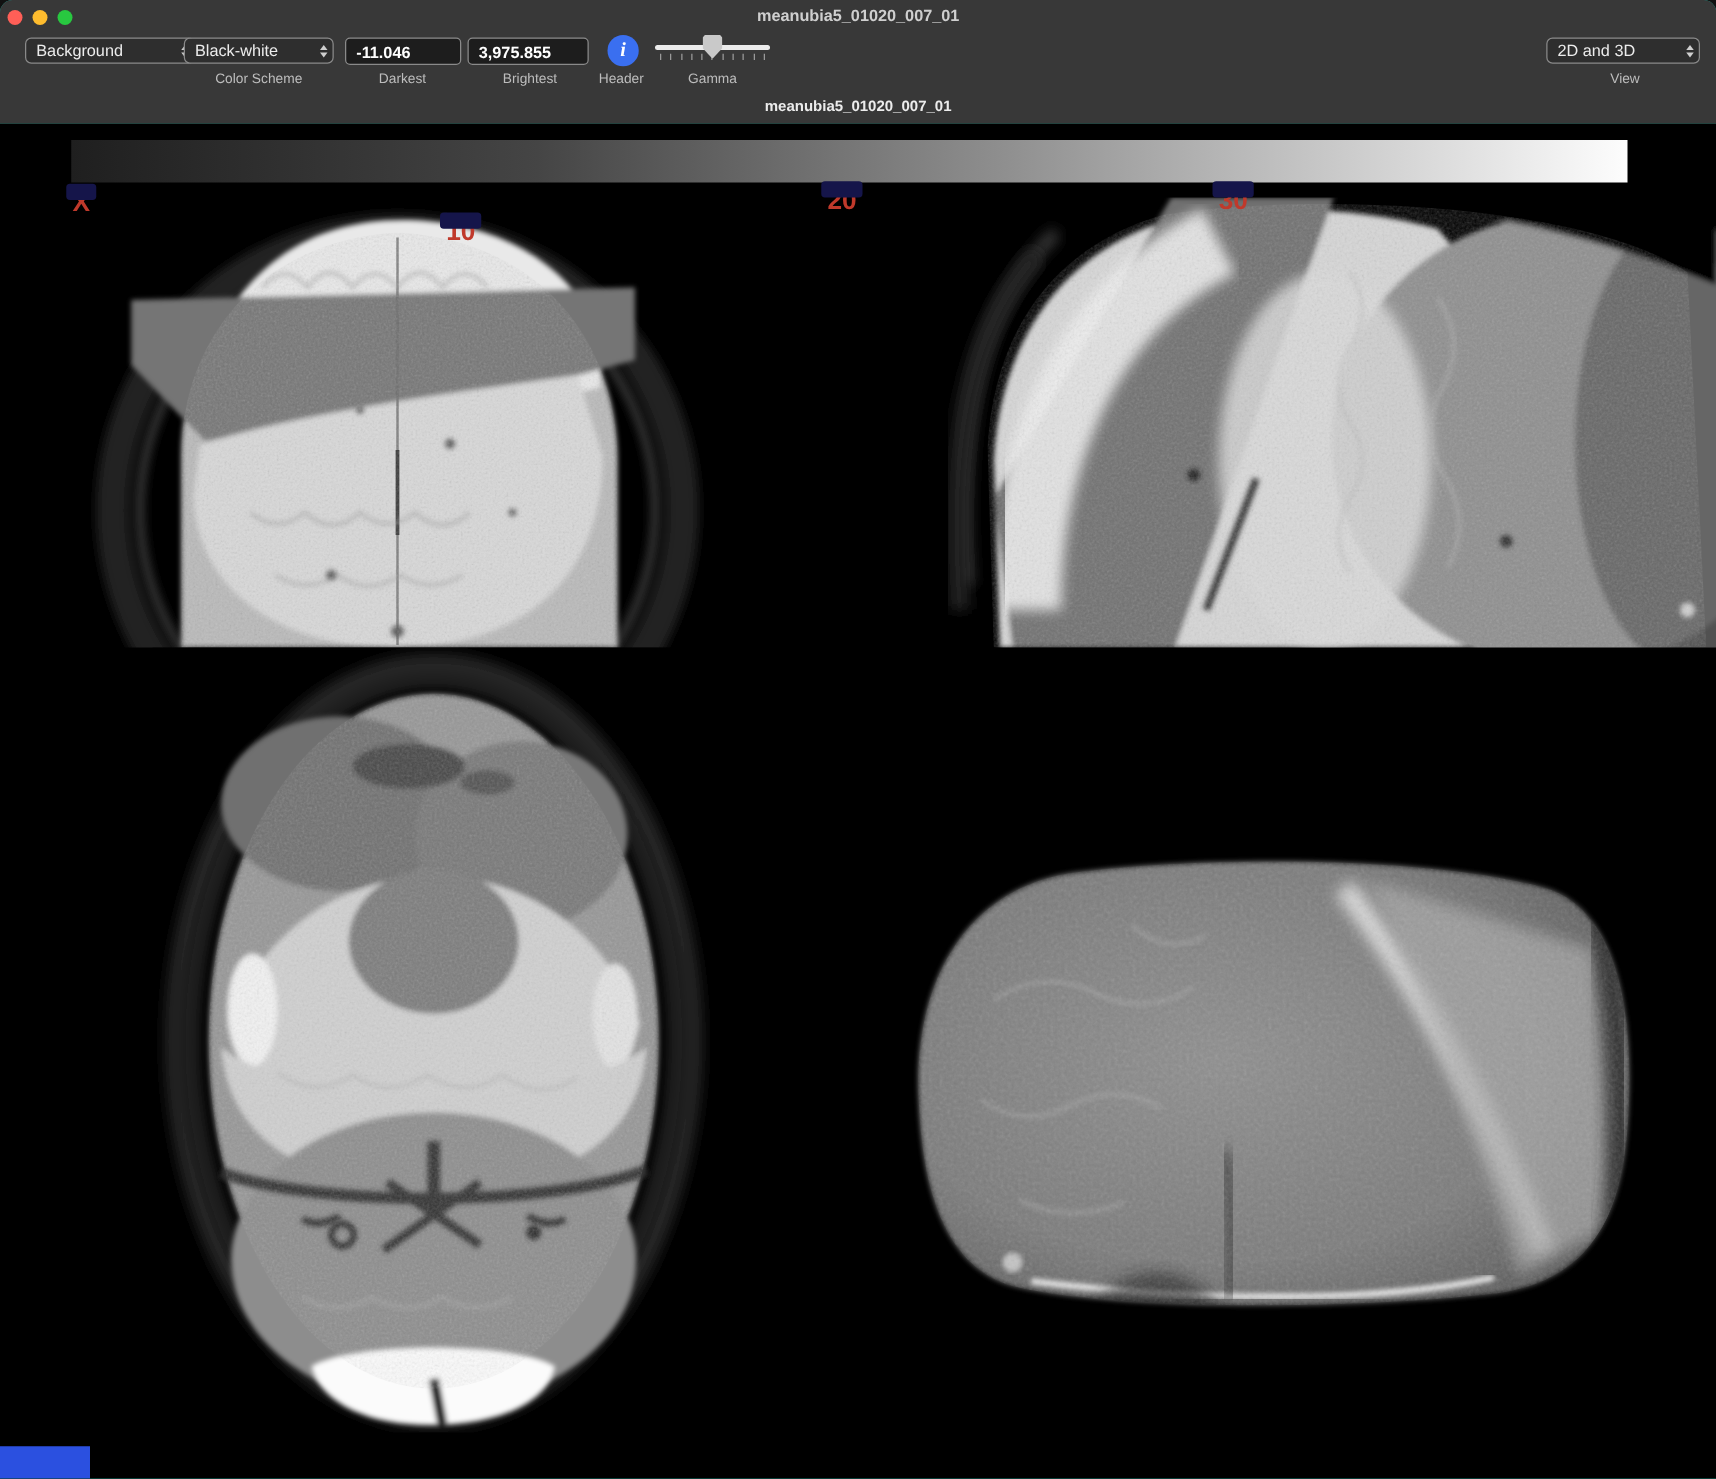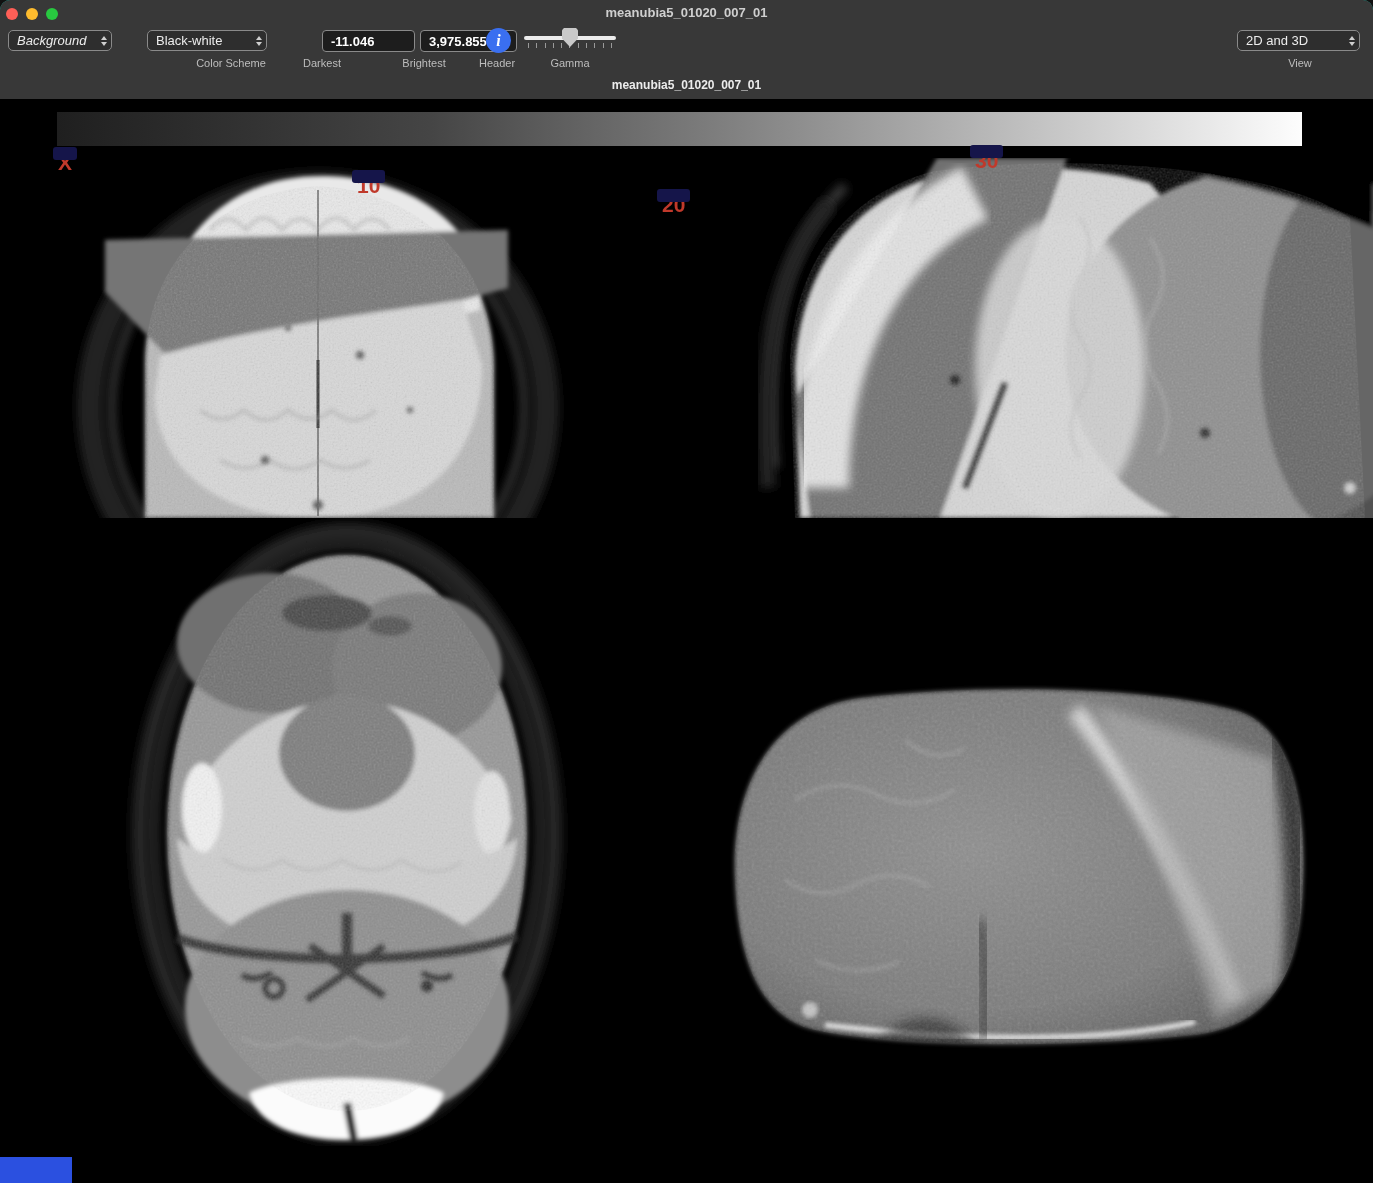--- a/index.html
+++ b/index.html
@@ -19,21 +19,21 @@
 
   .select{position:absolute;top:30px;height:21px;background:#2e2e2e;border:1px solid #8a8a8a;
     border-radius:5px;color:#ececec;font-size:13px;display:flex;align-items:center;
     justify-content:space-between;padding:0 4px 0 8px;box-sizing:border-box;cursor:default;}
   .chevrons{display:flex;flex-direction:column;gap:2px;margin-left:6px;}
   .chev{width:0;height:0;border-left:3.5px solid transparent;border-right:3.5px solid transparent;}
   .chev.up{border-bottom:4px solid #cfcfcf;} .chev.down{border-top:4px solid #cfcfcf;}
 
   .tfield{position:absolute;top:30px;height:22px;background:#1d1d1d;border:1px solid #8a8a8a;
     border-radius:4px;color:#ffffff;font-size:13px;font-weight:bold;padding:0 8px;
-    box-sizing:border-box;font-family:"Liberation Sans", sans-serif;outline:none;margin-left:46px;}
+    box-sizing:border-box;font-family:"Liberation Sans", sans-serif;outline:none;}
 
   .info-btn{position:absolute;top:28px;left:486px;width:25px;height:25px;border-radius:50%;
     background:#3a6ff0;color:#fff;display:flex;align-items:center;justify-content:center;
     font-family:"Liberation Serif", serif;font-style:italic;font-weight:bold;font-size:16px;border:none;}
 
   .slider{position:absolute;left:524px;top:28px;width:92px;height:26px;}
   .slider .track{position:absolute;top:8px;left:0;right:0;height:4px;background:#ececec;border-radius:2px;}
   .slider .ticks{position:absolute;top:15px;left:4px;right:4px;display:flex;justify-content:space-between;}
   .slider .tick{width:1px;height:5px;background:#9a9a9a;}
   .slider .thumb{position:absolute;left:50%;top:0;width:16px;height:19px;transform:translateX(-50%);
@@ -50,57 +50,57 @@
     background:linear-gradient(to right,#1f1f1f,#454545 30%,#8f8f8f 60%,#fdfdfd);}
 
   .quad{position:absolute;}
   .q-coronal{left:60px;top:61px;}
   .q-sagittal{left:750px;top:59px;}
   .q-axial{left:122px;top:419px;}
   .q-render{left:675px;top:581px;}
 
   .slice-label{position:absolute;color:#c0392b;font-size:21px;font-weight:bold;line-height:1;z-index:5;}
   .slice-label .cover{position:absolute;left:-5px;right:-5px;top:-5px;height:13px;background:#15154a;border-radius:3px;}
-  .sl-x{left:58px;top:53px;} .sl-10{left:357px;top:51px;margin-top:25px;} .sl-20{left:662px;top:51px;margin-top:44px;} .sl-30{left:975px;top:51px;}
+  .sl-x{left:58px;top:53px;} .sl-10{left:357px;top:51px;margin-top:25px;} .sl-20{left:662px;top:51px;} .sl-30{left:975px;top:51px;}
 
   .corner-blue{position:absolute;left:0;top:1058px;width:72px;height:26px;background:#2b50e0;}
 </style>
 </head>
 <body>
 
 <div class="window">
 
   <div class="chrome">
 
     <div class="titlebar">
       <div class="lights">
         <div class="light red"></div>
         <div class="light yellow"></div>
         <div class="light green"></div>
       </div>
       <div class="win-title">meanubia5_01020_007_01</div>
     </div>
 
-    <div class="select" style="left:8px;width:104px;font-style:italic;">
+    <div class="select" style="left:20px;width:136px;">
       <span>Background</span>
       <span class="chevrons">
           <span class="chev up"></span>
           <span class="chev down"></span>
         </span>
     </div>
     <div class="ctl-label" style="left:72px;margin-top:44px;">Layer</div>
 
     <div class="select" style="left:147px;width:120px;">
       <span>Black-white</span>
       <span class="chevrons">
           <span class="chev up"></span>
           <span class="chev down"></span>
         </span>
     </div>
-    <div class="ctl-label" style="left:207px;margin-left:24px;">Color Scheme</div>
+    <div class="ctl-label" style="left:207px;">Color Scheme</div>
 
     <input class="tfield" style="left: 276px; width: 93px;" value="-11.046">
     <div class="ctl-label" style="left:322px;">Darkest</div>
 
     <input class="tfield" style="left: 374px; width: 97px;" value="3,975.855">
     <div class="ctl-label" style="left:424px;">Brightest</div>
 
     <button class="info-btn">
         <span>i</span>
       </button>

